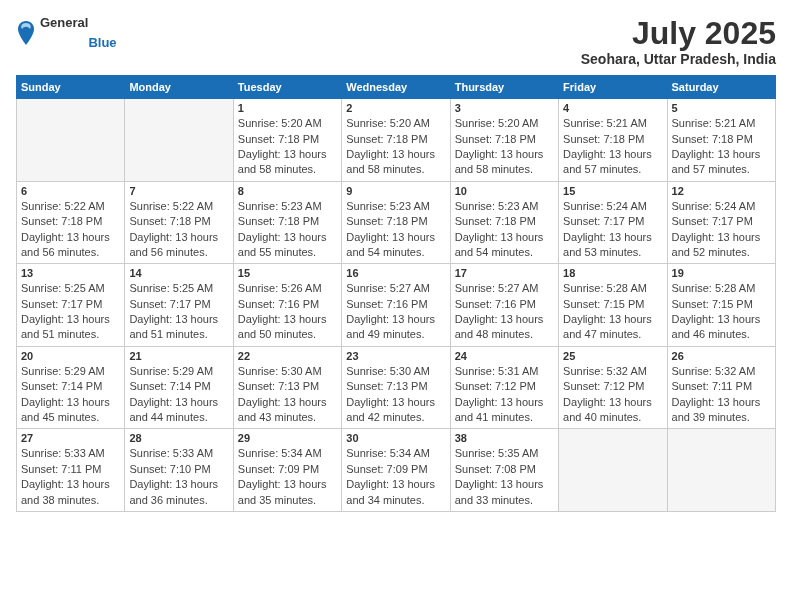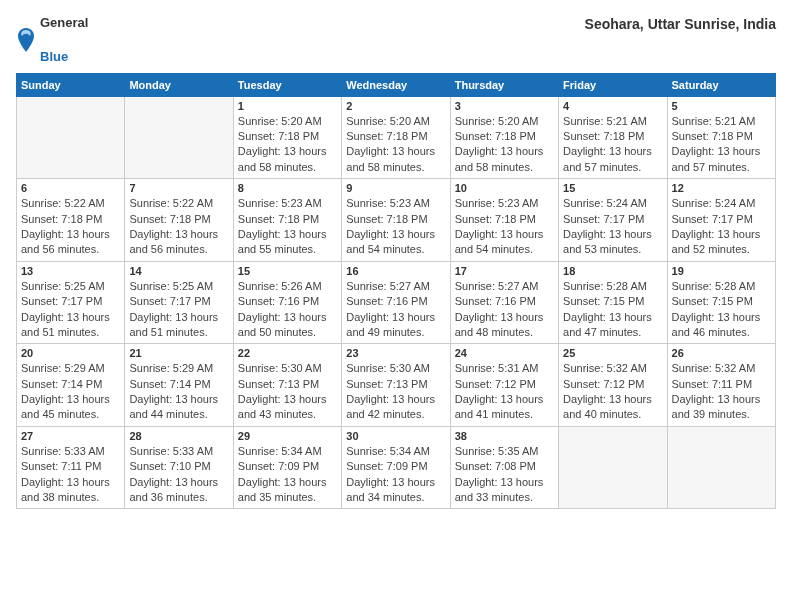--- a/index.html
+++ b/index.html
@@ -21,21 +21,21 @@
       justify-content: space-between;
       align-items: flex-start;
       margin-bottom: 8px;
     }
     .logo {
       display: flex;
       align-items: center;
     }
     .logo-text {
       display: flex;
-      flex-direction: column;
+      flex-direction: row;
       font-size: 13px;
       font-weight: bold;
       line-height: 1.1;
     }
     .logo-general { color: #333; }
     .logo-blue { color: #1a6eb5; margin-top: 20px; }
     .logo-icon {
       width: 20px;
       height: 28px;
       margin-right: 4px;
@@ -103,21 +103,22 @@
       <svg class="logo-icon" viewBox="0 0 20 28" xmlns="http://www.w3.org/2000/svg">
         <path d="M10 2 C5 2 2 6 2 10 C2 16 10 26 10 26 C10 26 18 16 18 10 C18 6 15 2 10 2Z" fill="#1a6eb5"></path>
         <path d="M10 4 C14 4 16 7 14 10 C12 7 8 7 6 10 C4 7 6 4 10 4Z" fill="#a8d0f0"></path>
       </svg>
       <div class="logo-text">
         <span class="logo-general">General</span>
         <span class="logo-blue">Blue</span>
       </div>
     </div>
     <div class="title-area">
-      <div class="location">Seohara, Uttar Sunrise, India</div>
+      <div class="month-title">July 2025</div>
+      <div class="location">Seohara, Uttar Pradesh, India</div>
     </div>
   </div>
 
   <table class="calendar">
     <thead>
       <tr>
         <th>Sunday</th>
         <th>Monday</th>
         <th>Tuesday</th>
         <th>Wednesday</th>

